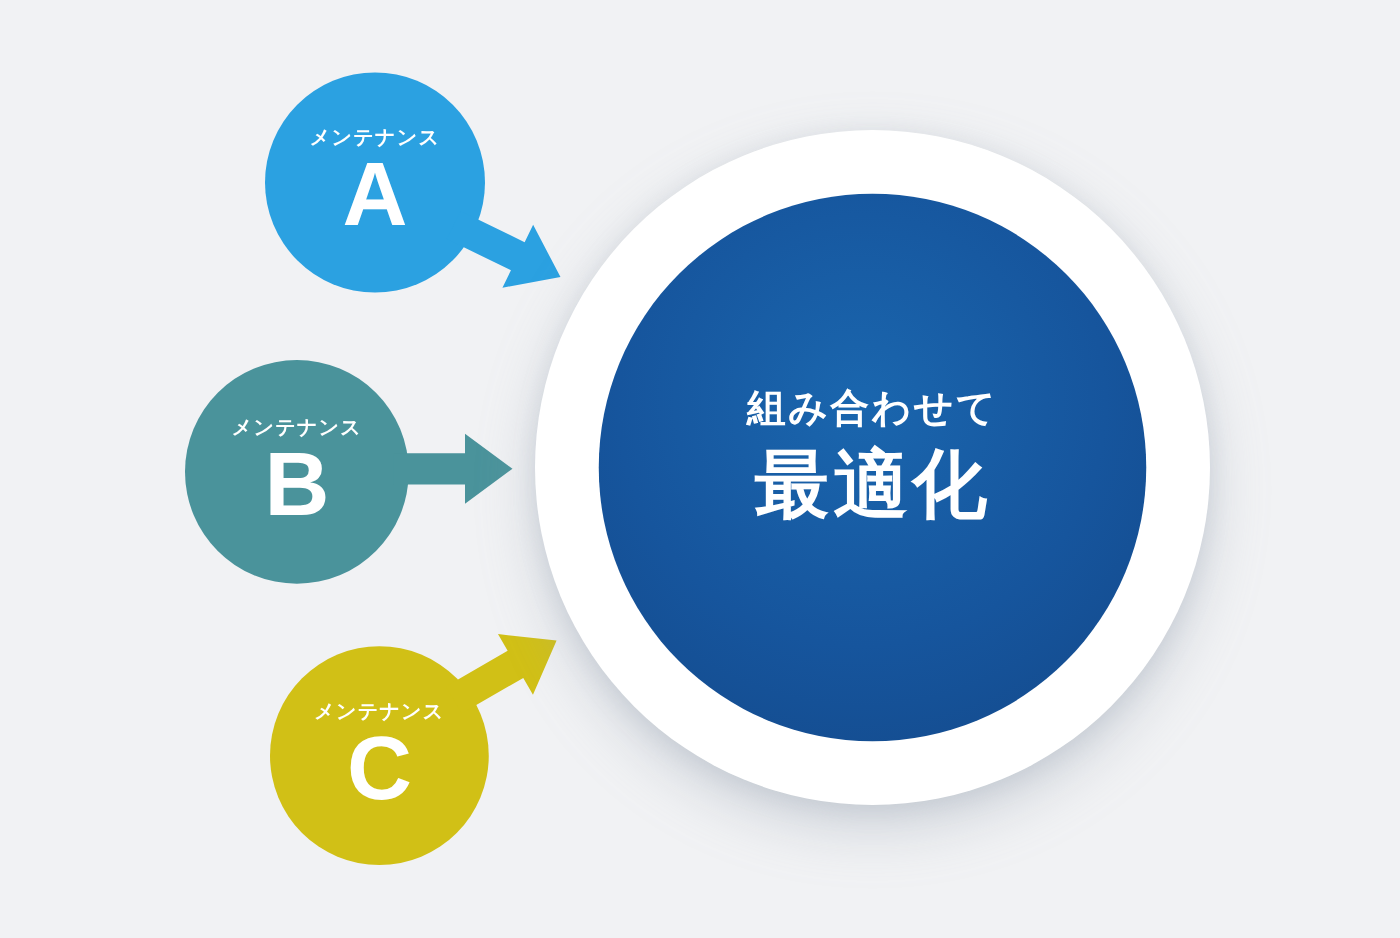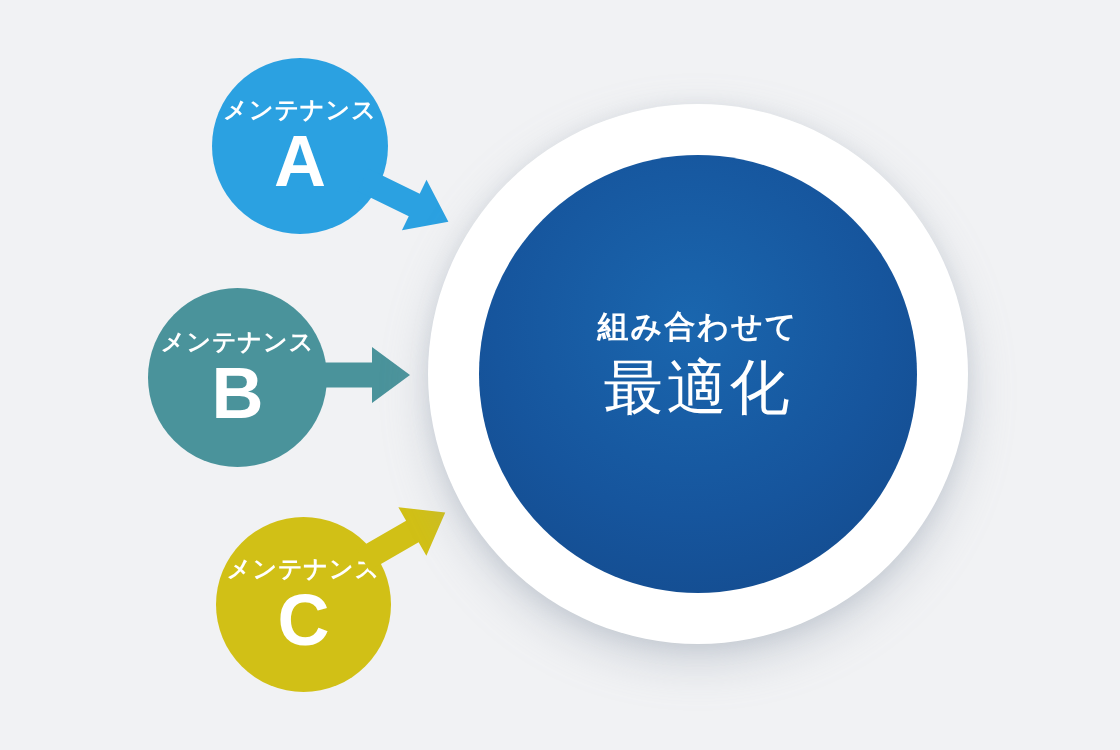--- a/index.html
+++ b/index.html
@@ -22,21 +22,21 @@
     flex-direction: column;
     align-items: center;
     justify-content: center;
     color: #FFFFFF;
     text-align: center;
   }
   .node-a { left: 212px; top: 58px;  width: 176px; height: 176px; }
   .node-b { left: 148px; top: 288px; width: 179px; height: 179px; }
   .node-c { left: 216px; top: 517px; width: 175px; height: 175px; }
   .node-label {
-    font-size: 24px;
+    font-size: 16px;
     font-weight: 700;
     letter-spacing: 1px;
     line-height: 1.2;
   }
   .node-letter {
     font-size: 72px;
     font-weight: 700;
     line-height: 0.95;
     margin-top: 2px;
   }
@@ -72,21 +72,21 @@
     padding-bottom: 18px;
   }
   .target-line1 {
     font-size: 31px;
     font-weight: 700;
     letter-spacing: 2px;
     line-height: 1.2;
   }
   .target-line2 {
     font-size: 60px;
-    font-weight: 400;
+    font-weight: 700;
     letter-spacing: 3px;
     line-height: 1.15;
     margin-top: 8px;
   }
 </style>
 </head>
 <body style="background: rgb(241, 242, 244);">
 
 <div class="stage">
 

